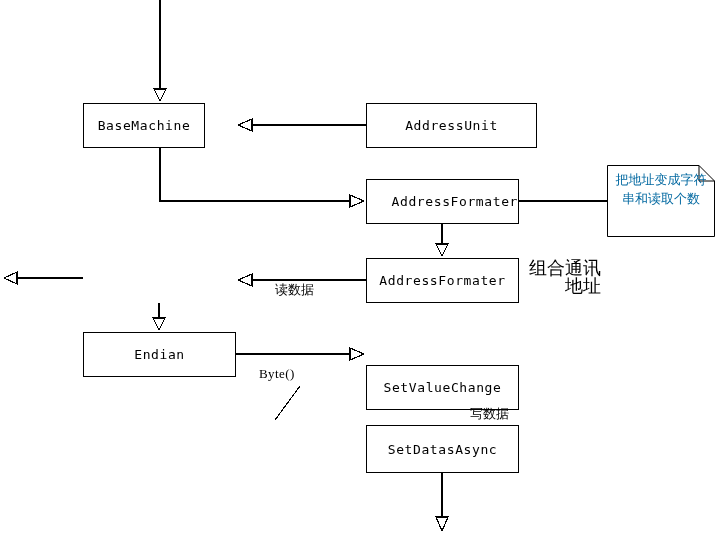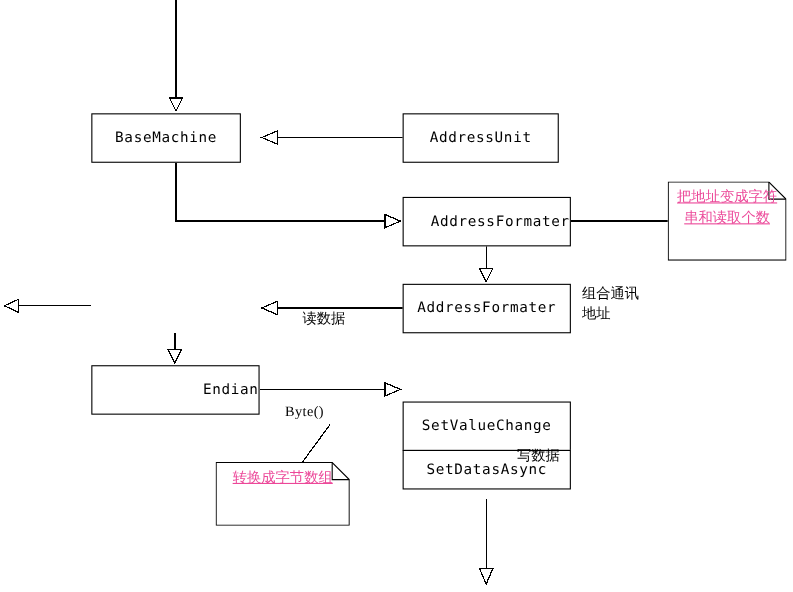--- a/index.html
+++ b/index.html
@@ -51,45 +51,44 @@
     width: 100%;
     height: 100%;
   }
   .note .note-text {
     position: relative;
     z-index: 2;
     padding: 5px 8px 4px 8px;
     font-family: "DejaVu Sans", "Liberation Sans", sans-serif;
     font-size: 13px;
     line-height: 19px;
-    color: #ec4899;
+    color: #0369a1;
     text-align: center;
     word-break: break-all;
-    text-decoration: underline;
   }
   .edge-label {
     position: absolute;
     font-family: "DejaVu Sans", "Liberation Sans", sans-serif;
     font-size: 13px;
     color: #000000;
     white-space: nowrap;
     z-index: 4;
     background: transparent;
   }
   .edge-label.mono {
     font-family: Liberation Serif, serif;
     letter-spacing: 0.4px;
   }
   .free-text {
     position: absolute;
     font-family: "DejaVu Sans", "Liberation Sans", sans-serif;
-    font-size: 13px;
+    font-size: 18px;
     line-height: 18px;
     color: #000000;
-    text-align: left;
+    text-align: right;
     white-space: nowrap;
     z-index: 4;
   }
 </style>
 </head>
 <body>
 
 <div id="canvas">
 
   <svg id="edges" viewBox="0 0 721 538" width="721" height="538" xmlns="http://www.w3.org/2000/svg">
@@ -154,64 +153,57 @@
       </g>
 
       <g>
         <path d="M 442 454 L 442 524"></path>
         <path d="M 436 517 L 442 531 L 448 517 Z" fill="#ffffff" stroke="#000000" stroke-width="1.1"></path>
       </g>
 
     </g>
   </svg>
 
-  <div class="node" style="left:83px; top:103px; width:136px; height:45px;">
+  <div class="node" style="left:83px; top:103px; width:122px; height:45px;">
     <span>BaseMachine</span>
   </div>
 
-  <div class="node" style="left:366px; top:103px; width:142px; height:45px;">
+  <div class="node" style="left:366px; top:103px; width:171px; height:45px;">
     <span>AddressUnit</span>
   </div>
 
   <div class="node" style="left:366px; top:179px; width:153px; height:45px;justify-content:flex-end;">
     <span>AddressFormater</span>
   </div>
 
 
   <div class="node" style="left:366px; top:258px; width:153px; height:45px;">
     <span>AddressFormater</span>
   </div>
 
-  <div class="node" style="left:83px; top:332px; width:153px; height:45px;justify-content:flex-end;">
+  <div class="node" style="left:83px; top:332px; width:153px; height:45px;">
     <span>Endian</span>
   </div>
 
   <div class="node" style="left:366px; top:332px; width:153px; height:45px;margin-top:33px;">
     <span>SetValueChange</span>
   </div>
 
-  <div class="node" style="left:366px; top:409px; width:153px; height:36px;">
+  <div class="node" style="left:366px; top:425px; width:153px; height:48px;">
     <span>SetDatasAsync</span>
   </div>
 
   <div class="note" style="left:607px; top:165px; width:108px; height:72px;">
     <svg class="note-shape" viewBox="0 0 108 72" preserveAspectRatio="none" xmlns="http://www.w3.org/2000/svg">
       <path d="M 0.5 0.5 L 92 0.5 L 107.5 16 L 107.5 71.5 L 0.5 71.5 Z" fill="#ffffff" stroke="#000000" stroke-width="1"></path>
       <path d="M 92 0.5 L 92 16 L 107.5 16" fill="none" stroke="#000000" stroke-width="1"></path>
     </svg>
     <div class="note-text">把地址变成字符串和读取个数</div>
   </div>
 
-  <div class="note" style="left:196px; top:420px; width:122px; height:58px;">
-    <svg class="note-shape" viewBox="0 0 122 58" preserveAspectRatio="none" xmlns="http://www.w3.org/2000/svg">
-      <path d="M 0.5 0.5 L 106 0.5 L 121.5 16 L 121.5 57.5 L 0.5 57.5 Z" fill="#ffffff" stroke="#000000" stroke-width="1"></path>
-      <path d="M 106 0.5 L 106 16 L 121.5 16" fill="none" stroke="#000000" stroke-width="1"></path>
-    </svg>
-    <div class="note-text">转换成字节数组</div>
-  </div>
 
   <div class="edge-label" style="left:275px; top:249px;margin-top:32px;">读数据</div>
 
   <div class="edge-label mono" style="left:259px; top:366px;">Byte()</div>
 
   <div class="edge-label" style="left:470px; top:405px;">写数据</div>
 
   <div class="free-text" style="left:529px; top:259px; width:72px;">
     <div>组合通讯</div>
     <div>地址</div>

